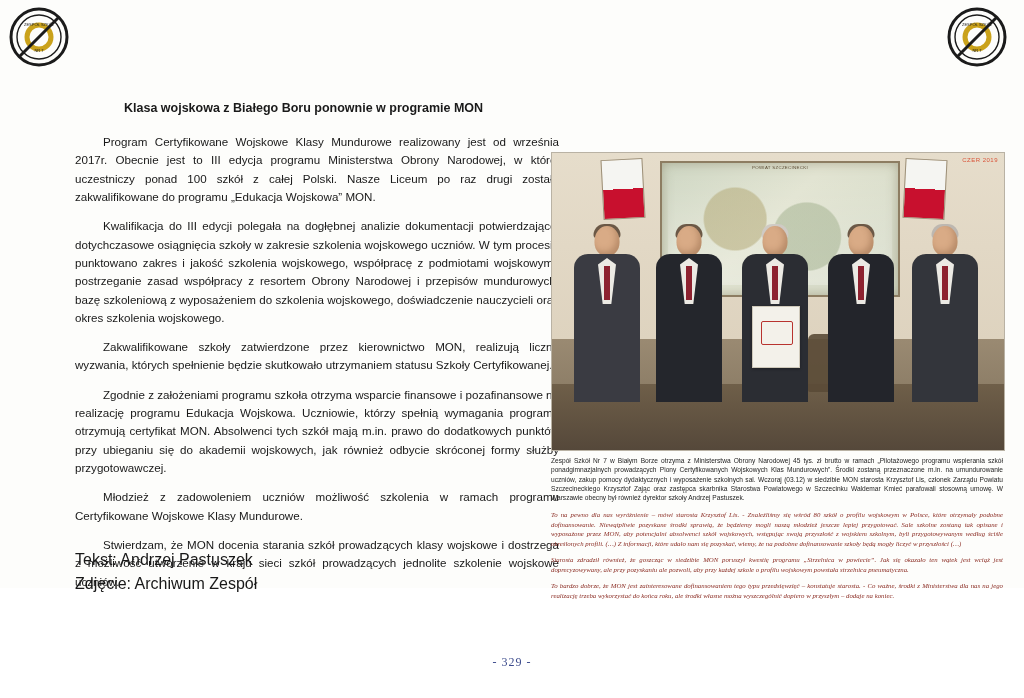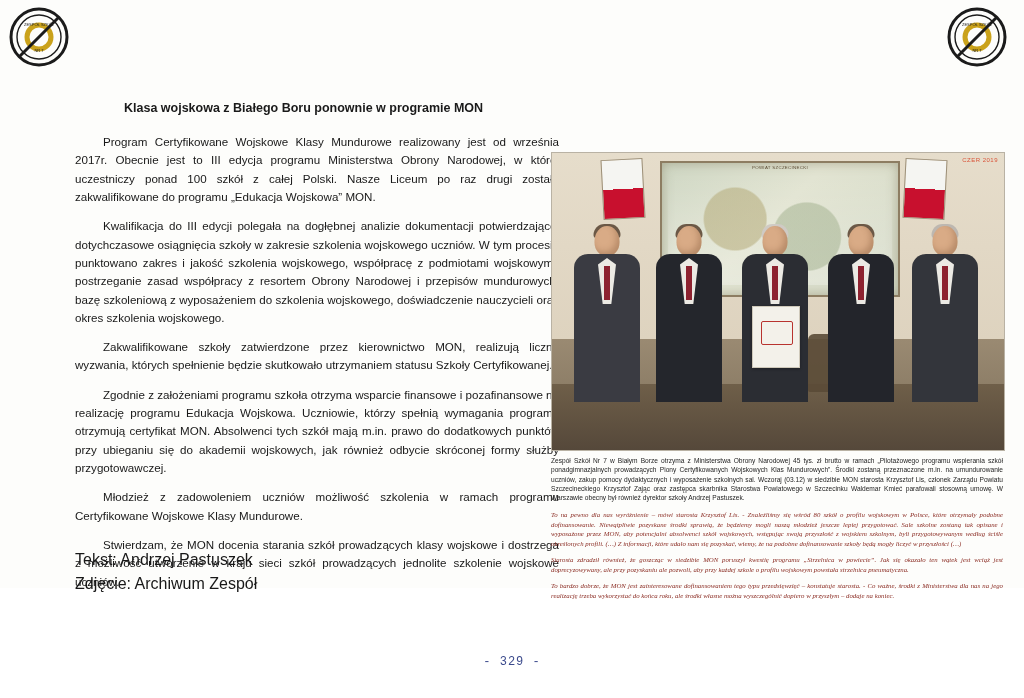--- a/index.html
+++ b/index.html
@@ -262,21 +262,21 @@
     color: #8a2b22;
   }
   .quote-block p { margin: 0 0 6px 0; }
 
   
   .page-number {
     position: absolute;
     left: 0; right: 0;
     top: 655px;
     text-align: center;
-    font-family: Liberation Mono, monospace;
+    font-family: Liberation Serif, serif;
     font-size: 12px;
     color: #3b4a8c;
     letter-spacing: 1px;
   }
 </style>
 </head>
 <body>
 
 <div class="page">
 

